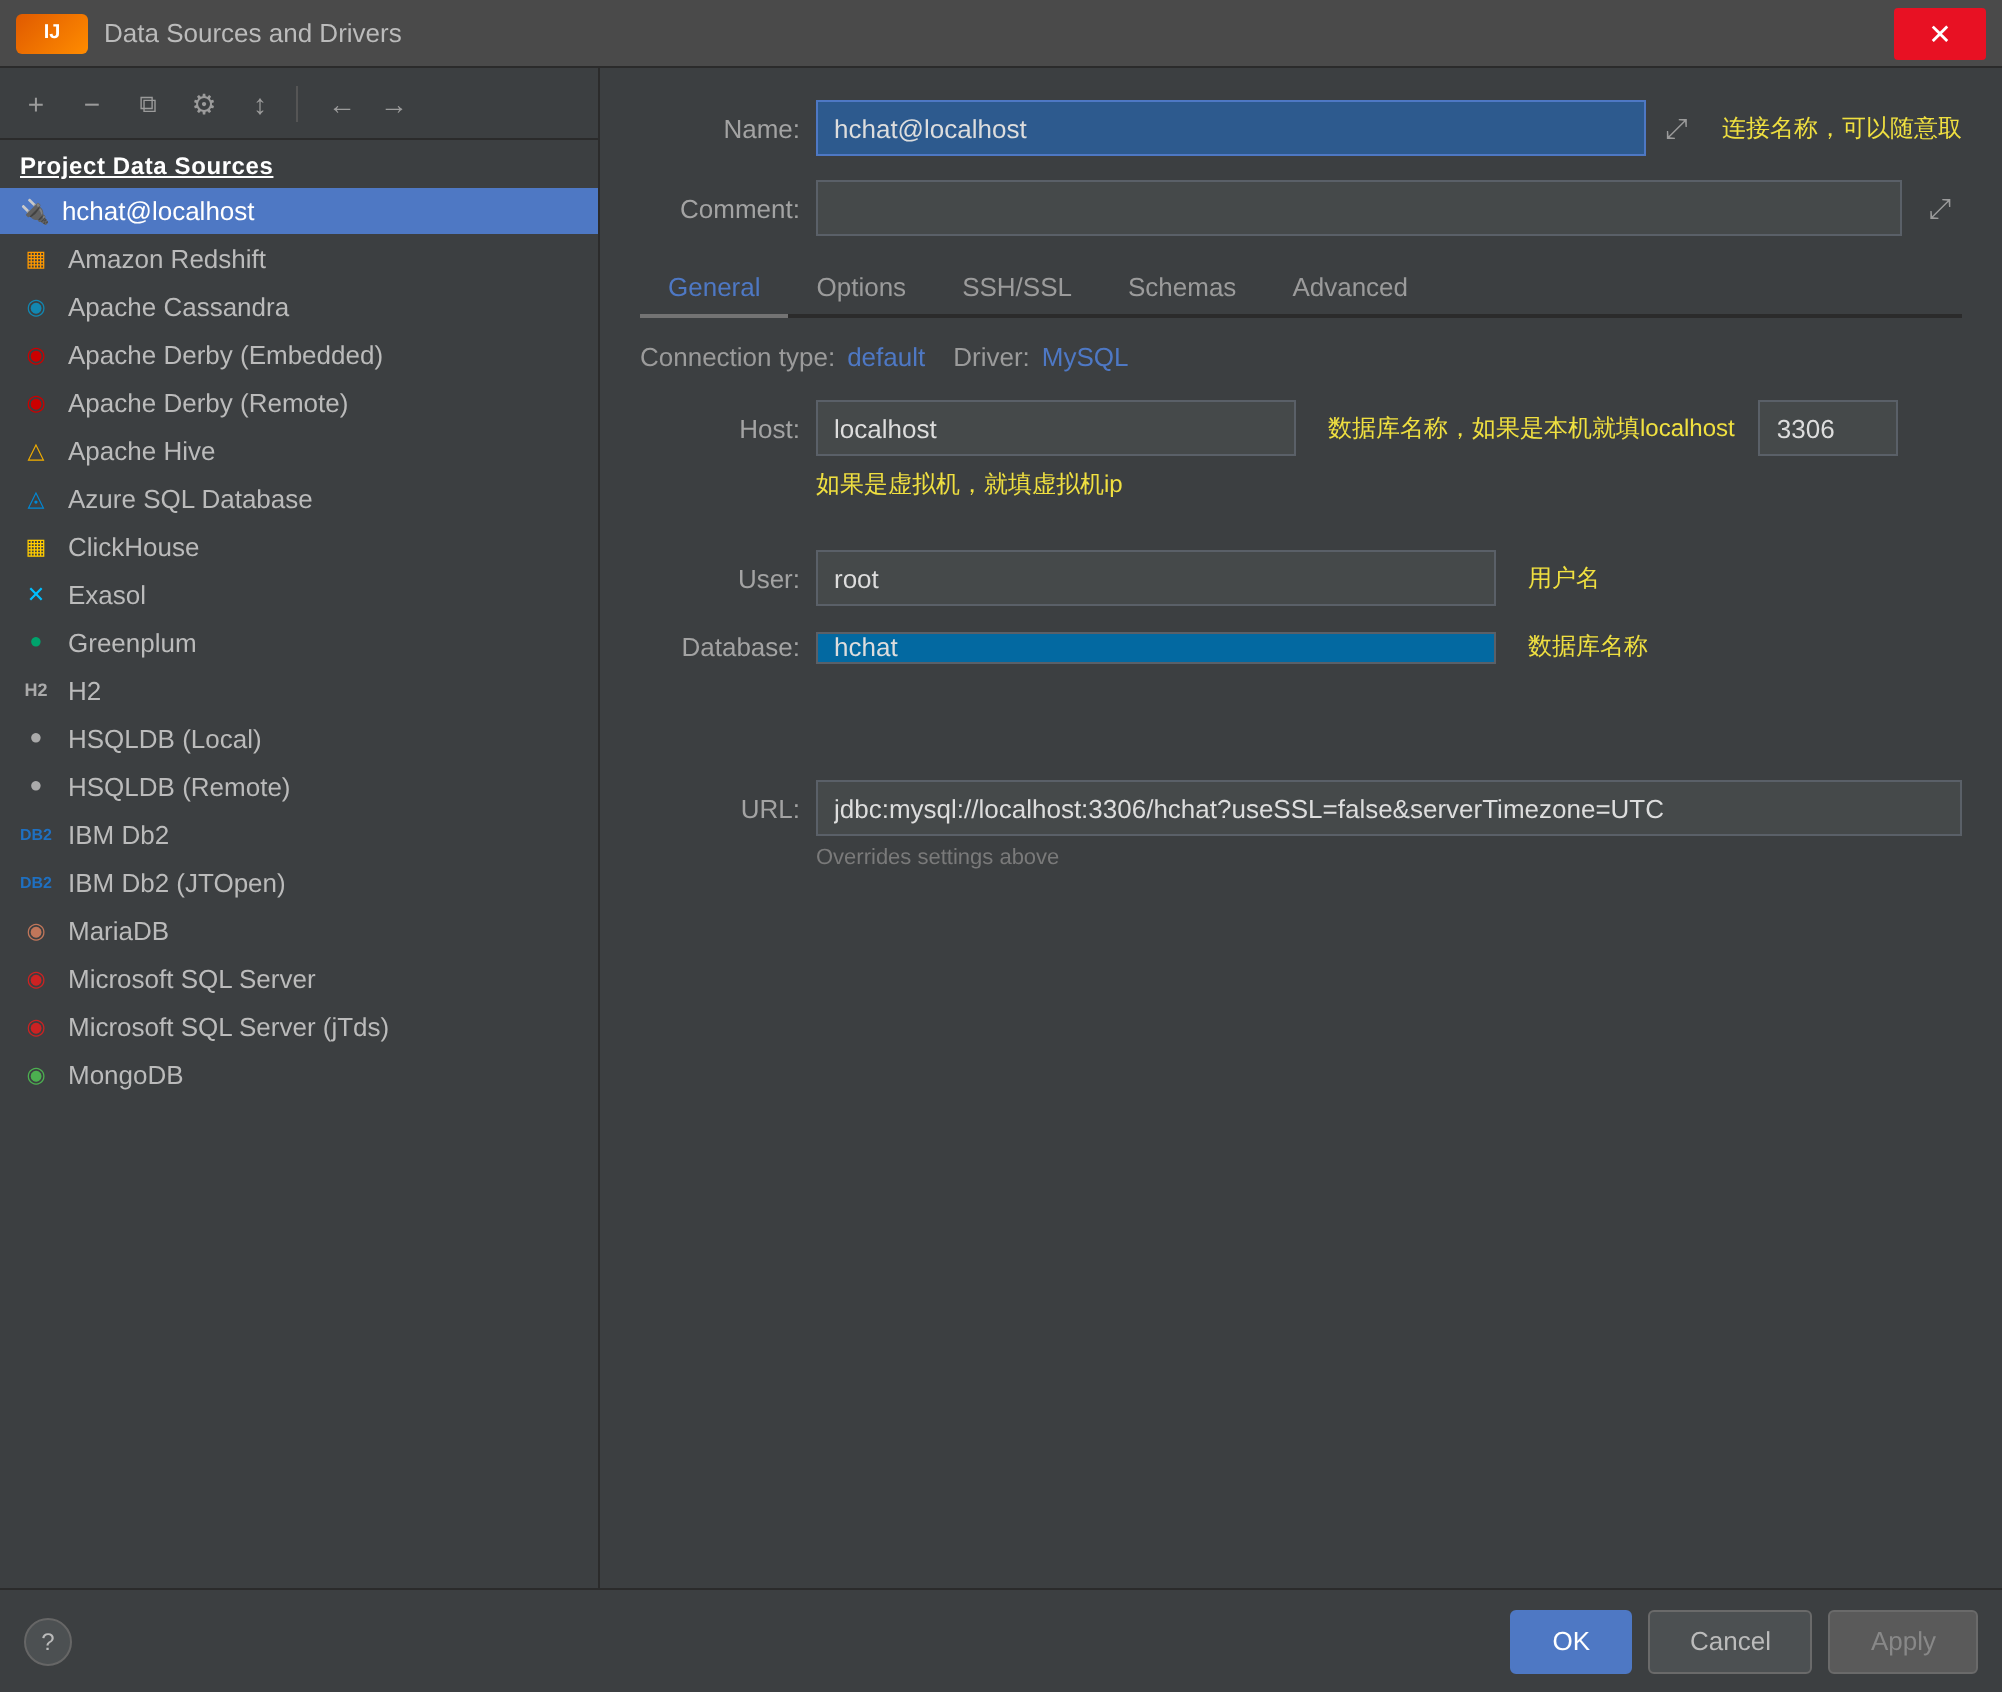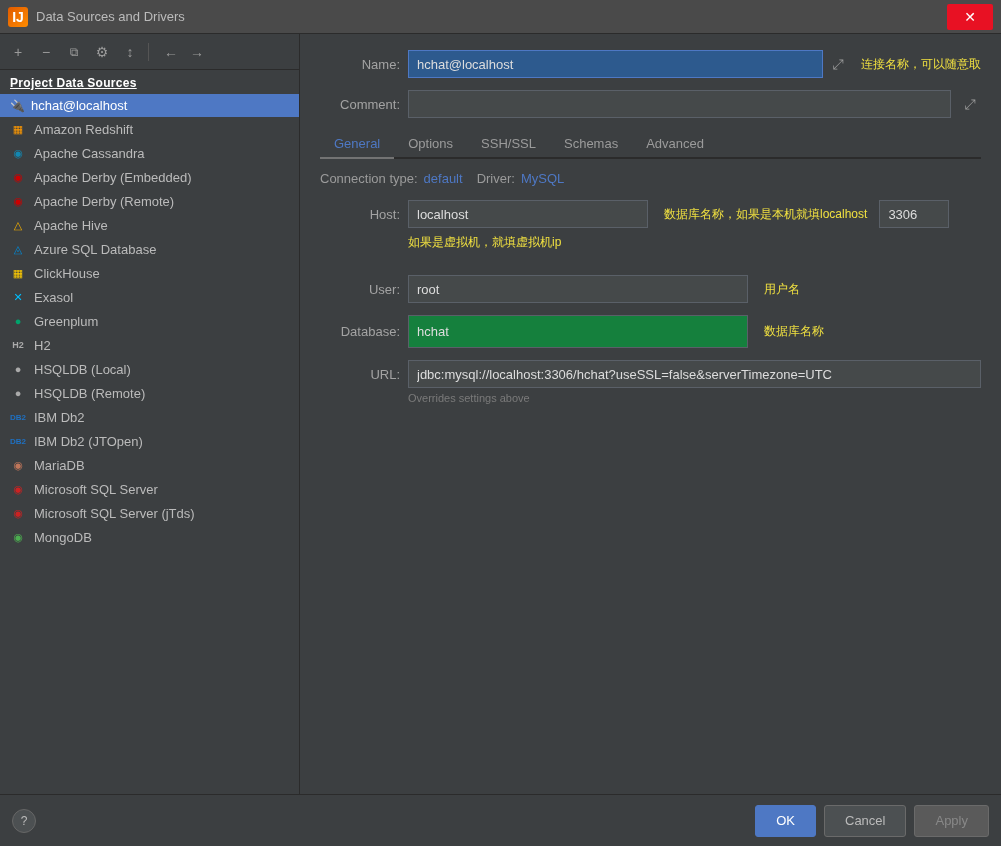--- a/index.html
+++ b/index.html
@@ -27,28 +27,28 @@
       height: 34px;
       justify-content: space-between;
       border-bottom: 1px solid #2b2b2b;
     }
     .title-bar-left {
       display: flex;
       align-items: center;
       gap: 8px;
     }
     .app-icon {
-      width: 20px;
+      width: 36px;
       height: 20px;
       background: linear-gradient(135deg, #e05a00, #ff8c00);
       border-radius: 3px;
       display: flex;
       align-items: center;
       justify-content: center;
-      font-size: 14px;
+      font-size: 10px;
       color: white;
       font-weight: bold;
     }
     .title-text {
       color: #bbb;
       font-size: 13px;
     }
     .close-btn {
       width: 46px;
       height: 26px;
@@ -290,25 +290,25 @@
       color: #ddd;
       padding: 4px 8px;
       height: 28px;
       font-size: 13px;
       outline: none;
       cursor: pointer;
       min-width: 120px;
     }
     .db-input {
       width: 340px;
-      background: #15803d;
-      border: 1px solid #5a6068;
-      color: #ddd;
-      padding: 4px 8px;
-      height: 33px;
+      background: #0369a1;
+      border: 1px solid #5a6068;
+      color: #ddd;
+      padding: 4px 8px;
+      height: 16px;
       font-size: 13px;
       outline: none;
     }
     .url-input {
       width: 100%;
       background: #45494a;
       border: 1px solid #5a6068;
       color: #ddd;
       padding: 4px 8px;
       height: 28px;
@@ -557,21 +557,21 @@
       </div>
 
 
       <div class="field-row">
         <span class="field-label">Database:</span>
         <input class="db-input" type="text" value="hchat" style="">
         <span class="annotation-inline">数据库名称</span>
       </div>
 
       <div class="field-row" style="flex-direction:column; align-items:flex-start; gap:2px;">
-        <div style="display:flex; align-items:center; gap:8px; width:100%;">
+        <div style="display:flex; align-items:center; gap:8px; width:100%;margin-top:46px;">
           <span class="field-label">URL:</span>
           <input class="url-input" type="text" value="jdbc:mysql://localhost:3306/hchat?useSSL=false&amp;serverTimezone=UTC" style="">
         </div>
         <div style="margin-left:88px;">
           <span class="overrides-text">Overrides settings above</span>
         </div>
       </div>
 
     </div>
   </div>

